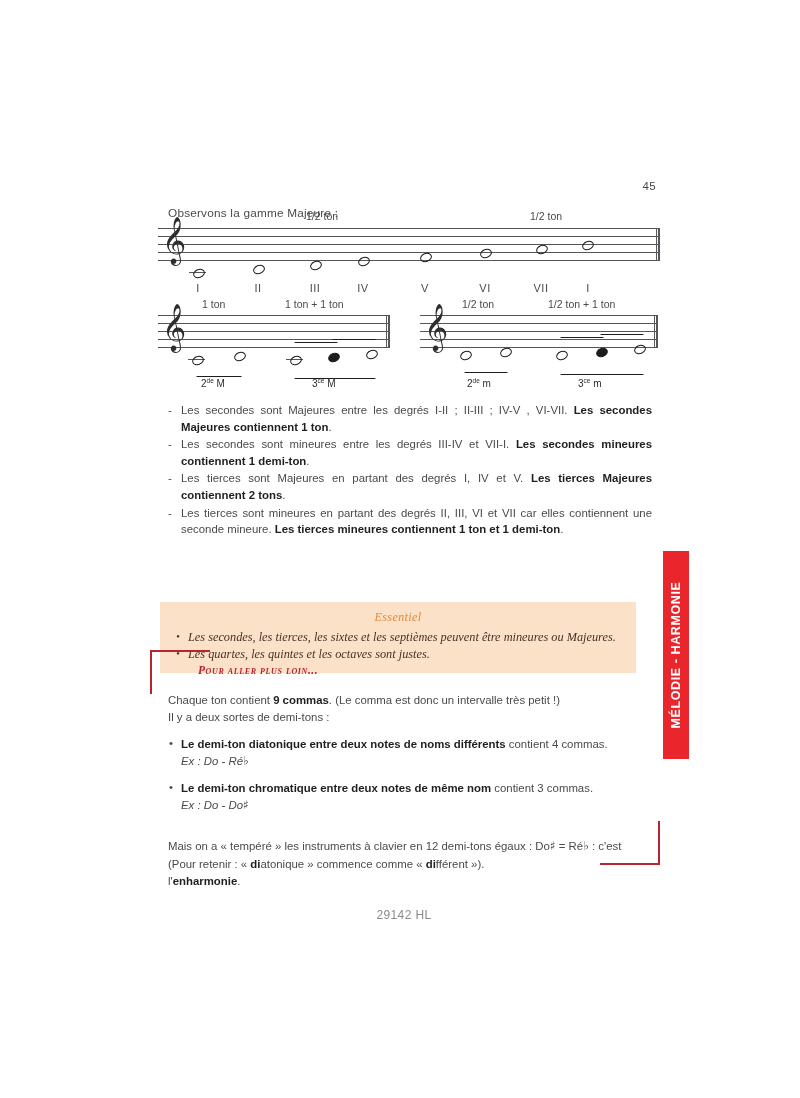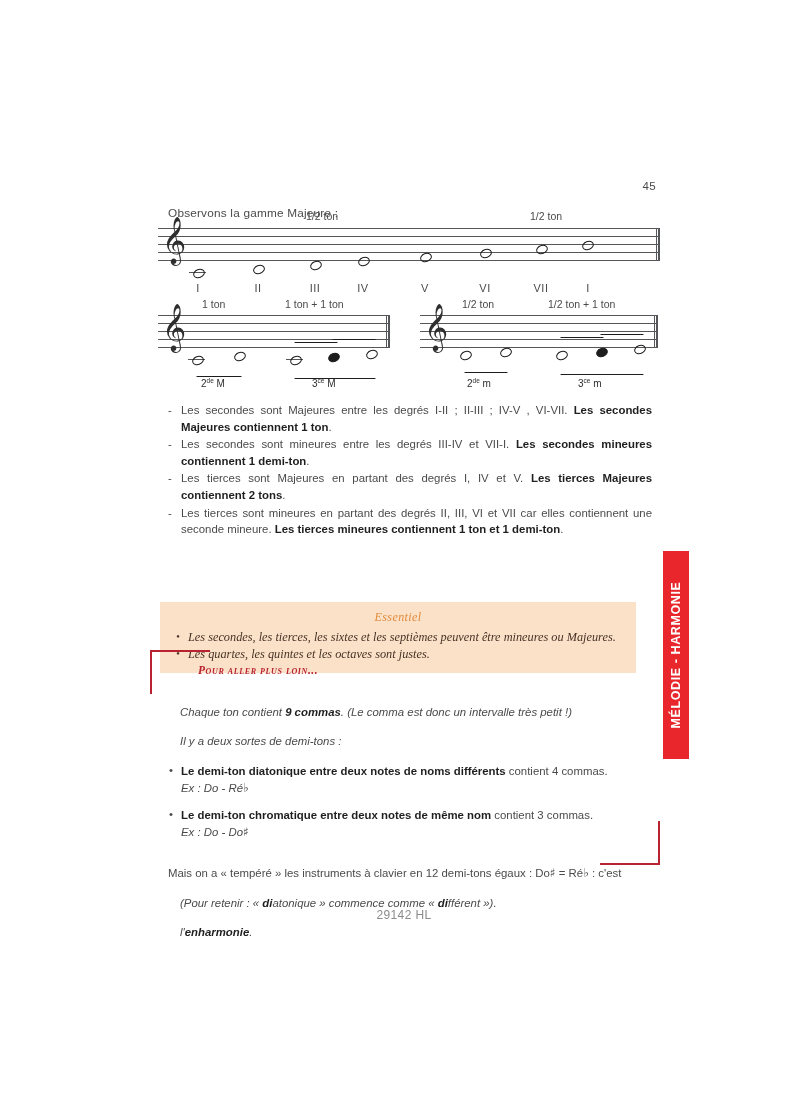--- a/index.html
+++ b/index.html
@@ -233,21 +233,21 @@
   .pal-body {
     position: absolute;
     top: 42px;
     left: 18px;
     width: 478px;
     font-size: 11.4px;
     line-height: 17.4px;
     color: #4a4a4a;
   }
   .pal-body b { color: #1f1f1f; font-weight: bold; }
-  .pal-line { margin: 12px; font-style: italic; }
+  .pal-line { margin: 0; }
   .pal-bullet {
     position: relative;
     padding-left: 13px;
     margin-top: 9px;
   }
   .pal-bullet .bullet {
     position: absolute;
     left: 1px; top: -1px;
   }
   .pal-ex { padding-left: 13px; font-style: italic; }

